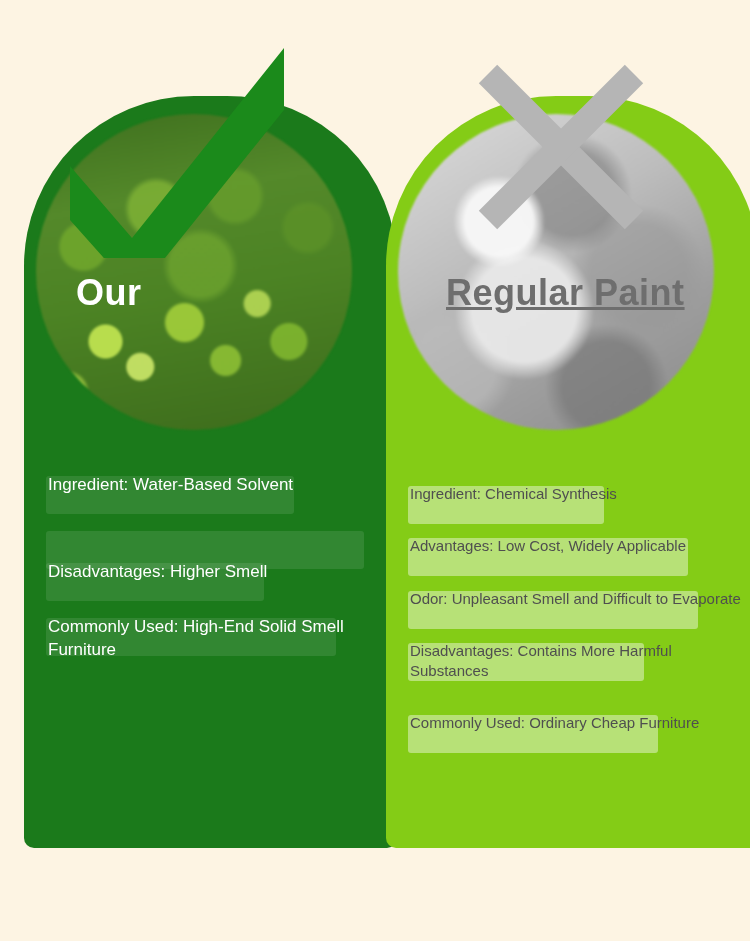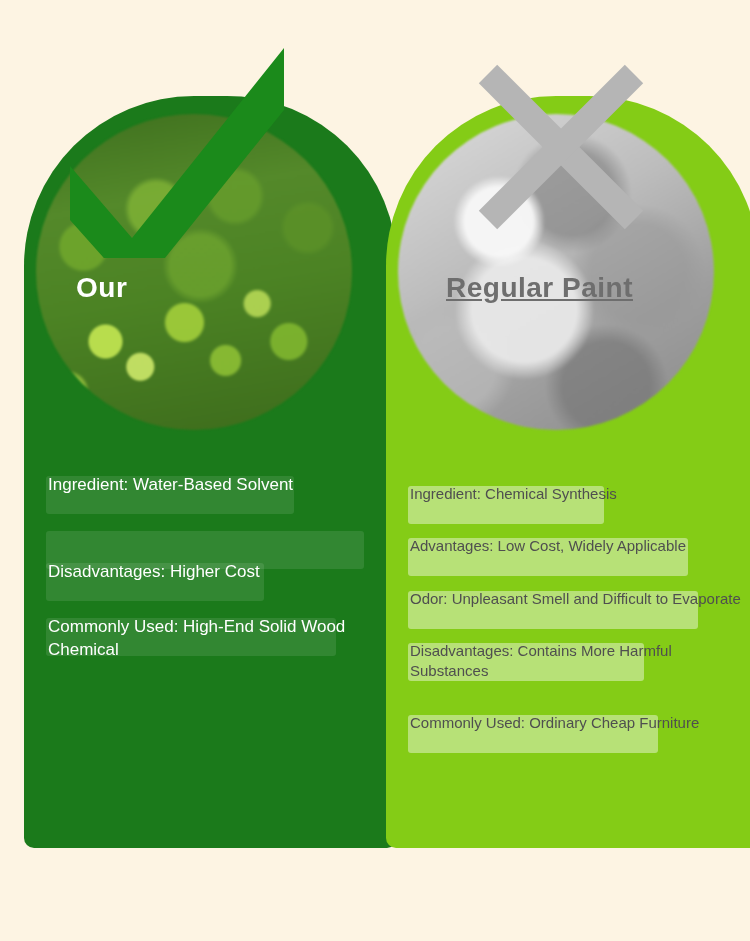--- a/index.html
+++ b/index.html
@@ -92,21 +92,21 @@
     width: 170px;
     height: 170px;
     z-index: 3;
     pointer-events: none;
   }
 
   
   .title {
     position: absolute;
     z-index: 4;
-    font-size: 28px;
+    font-size: 36px;
     font-weight: bold;
     letter-spacing: .5px;
   }
   .title-left  { left: 76px;  top: 272px; color: #ffffff; }
   .title-right { left: 446px; top: 272px; color: #6e6e6e; text-decoration: underline; }
 
   
   .features {
     position: absolute;
     left: 0;
@@ -150,25 +150,25 @@
     <div class="features left-features">
       <div class="feat">
         <span class="bar" style="width:248px;"></span>
         <span class="txt">Ingredient: Water-Based Solvent</span>
       </div>
       <div class="feat">
         <span class="bar" style="width:318px;"></span>
       </div>
       <div class="feat">
         <span class="bar" style="width:218px;"></span>
-        <span class="txt">Disadvantages: Higher Cost</span>
+        <span class="txt">Disadvantages: Higher Smell</span>
       </div>
       <div class="feat">
         <span class="bar" style="width:290px;"></span>
-        <span class="txt">Commonly Used: High-End Solid Wood Chemical</span>
+        <span class="txt">Commonly Used: High-End Solid Smell Furniture</span>
       </div>
     </div>
   </div>
 
   <div class="column col-right">
     <div class="photo photo-grey"></div>
 
     <div class="features right-features">
       <div class="feat">
         <span class="bar" style="width:196px;"></span>

